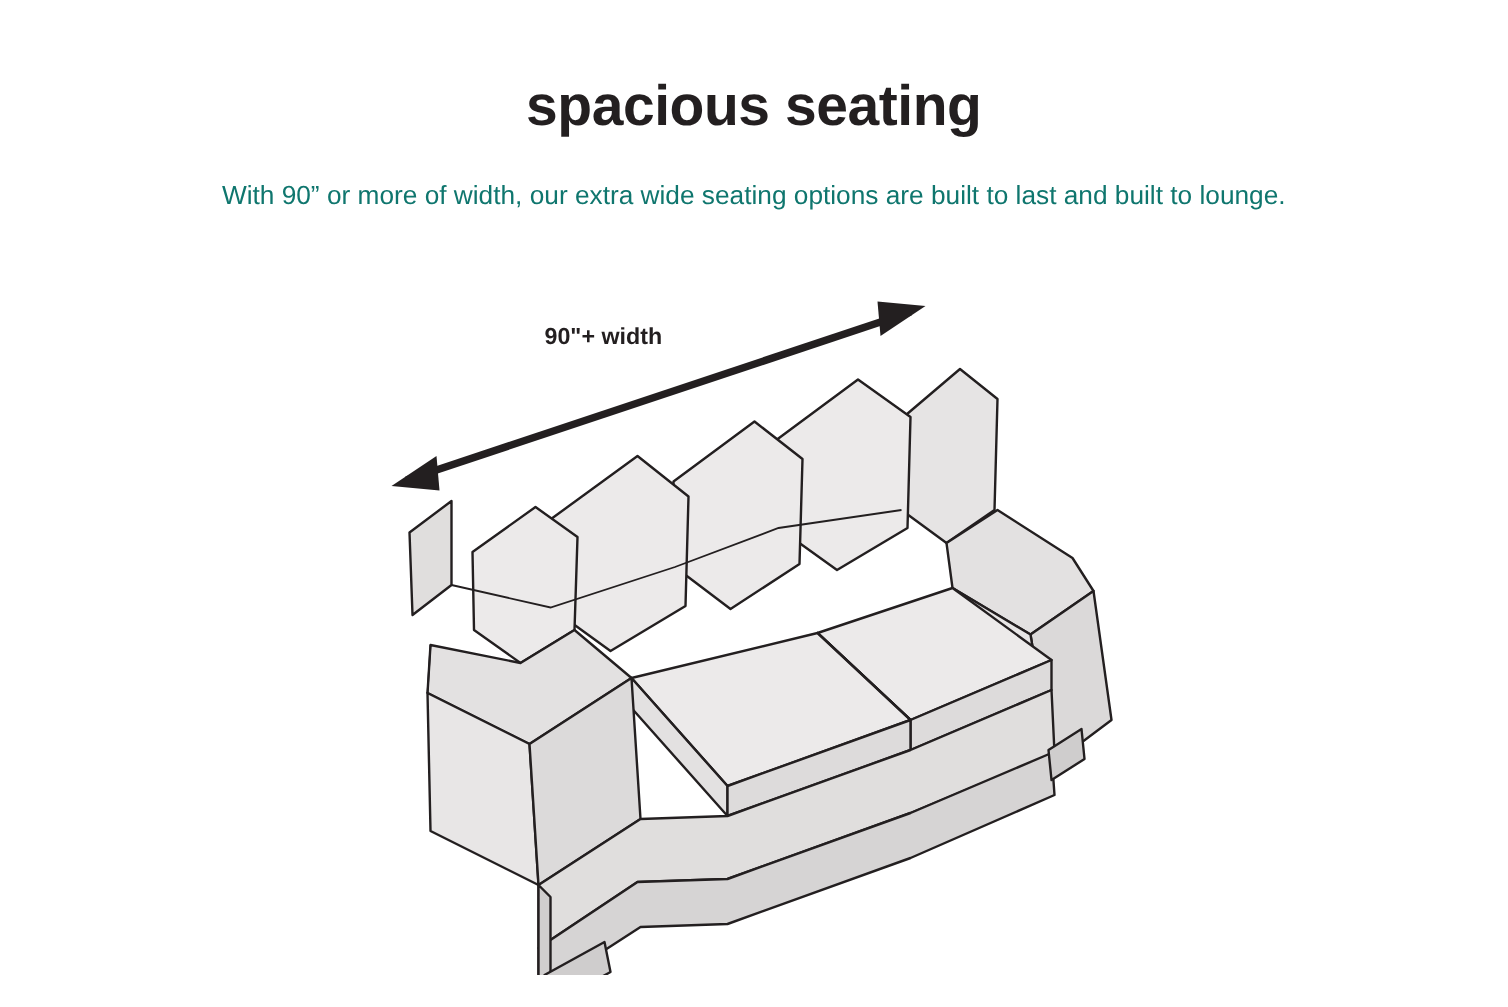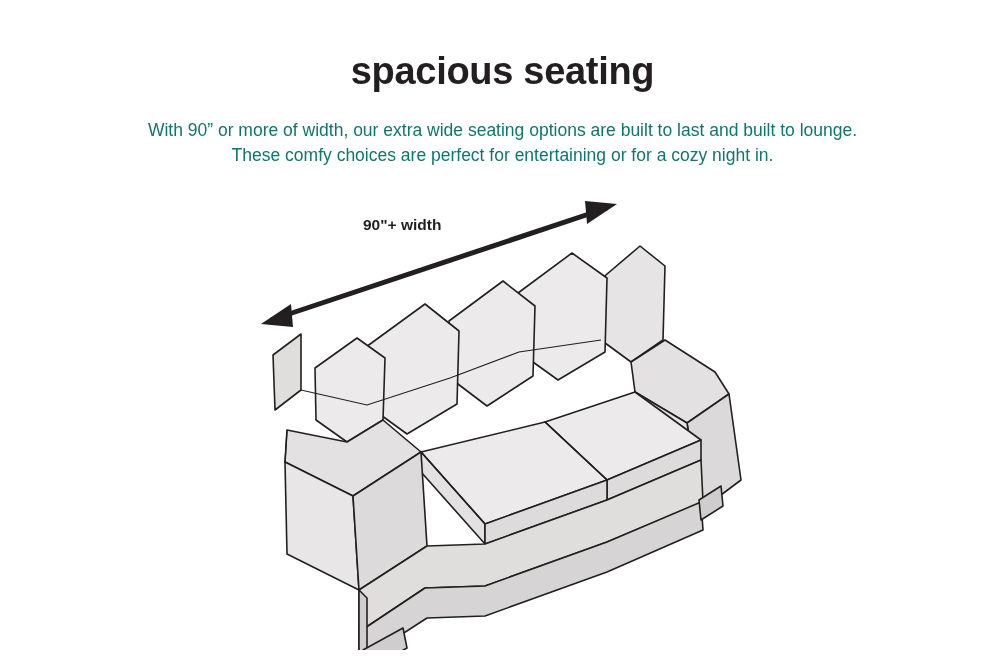--- a/index.html
+++ b/index.html
@@ -66,21 +66,20 @@
 </style>
 </head>
 <body>
 
 <div class="page">
 
   <div class="headline">spacious seating</div>
 
   <div class="subcopy">
     <span class="line">With 90” or more of width, our extra wide seating options are built to last and built to lounge.</span>
-    <span class="line">These comfy choices are perfect for entertaining or for a cozy night in.</span>
   </div>
 
   <div class="dim-label">90"+ width</div>
 
   <div class="illustration">
     <svg width="560" height="470" viewBox="0 0 560 470" xmlns="http://www.w3.org/2000/svg">
 
       <g>
         <line x1="36" y1="140" x2="372" y2="28" stroke="#231f20" stroke-width="5"></line>
         <polygon points="26,144 56,124 58,147" fill="#231f20"></polygon>

